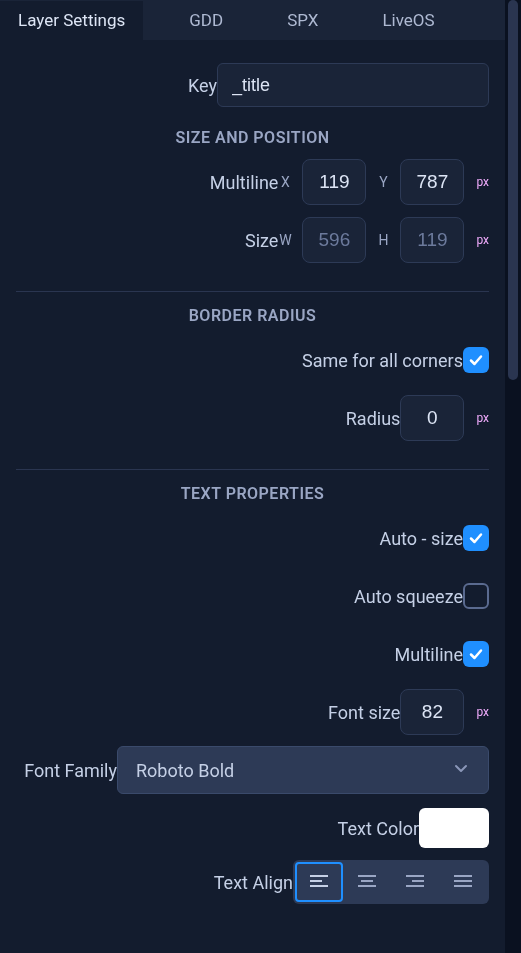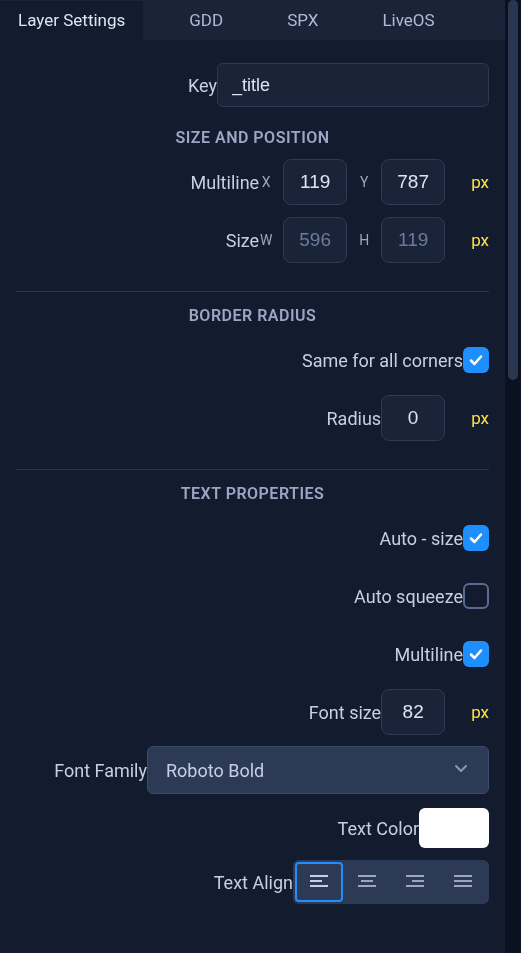--- a/index.html
+++ b/index.html
@@ -106,23 +106,23 @@
     color: #dde5f5;
     font-size: 19px;
     text-align: center;
     width: 64px;
     height: 46px;
   }
   .input-num.dim {
     color: #6c7a9c;
   }
   .unit {
-    font-size: 17px;
-    color: #fde047;
-    margin-left: 16px;
+    font-size: 12px;
+    color: #f0abfc;
+    margin-left: 2px;
   }
   .divider {
     height: 1px;
     background: #2a3550;
     margin: 22px 0 10px 0;
   }
   .checkbox {
     width: 26px;
     height: 26px;
     border-radius: 6px;
@@ -139,21 +139,21 @@
     border: 2px solid #5a6a8f;
   }
   .checkbox svg { display: block; }
   .select {
     background: #2d3a56;
     border: 1px solid #3a4a6b;
     border-radius: 6px;
     color: #c5d0e6;
     font-size: 18px;
     padding: 0 18px;
-    width: 342px;
+    width: 372px;
     height: 48px;
     display: flex;
     align-items: center;
     justify-content: space-between;
     cursor: pointer;
   }
   .select .chev { color: #8a96b8; }
   .color-swatch {
     width: 70px;
     height: 40px;

